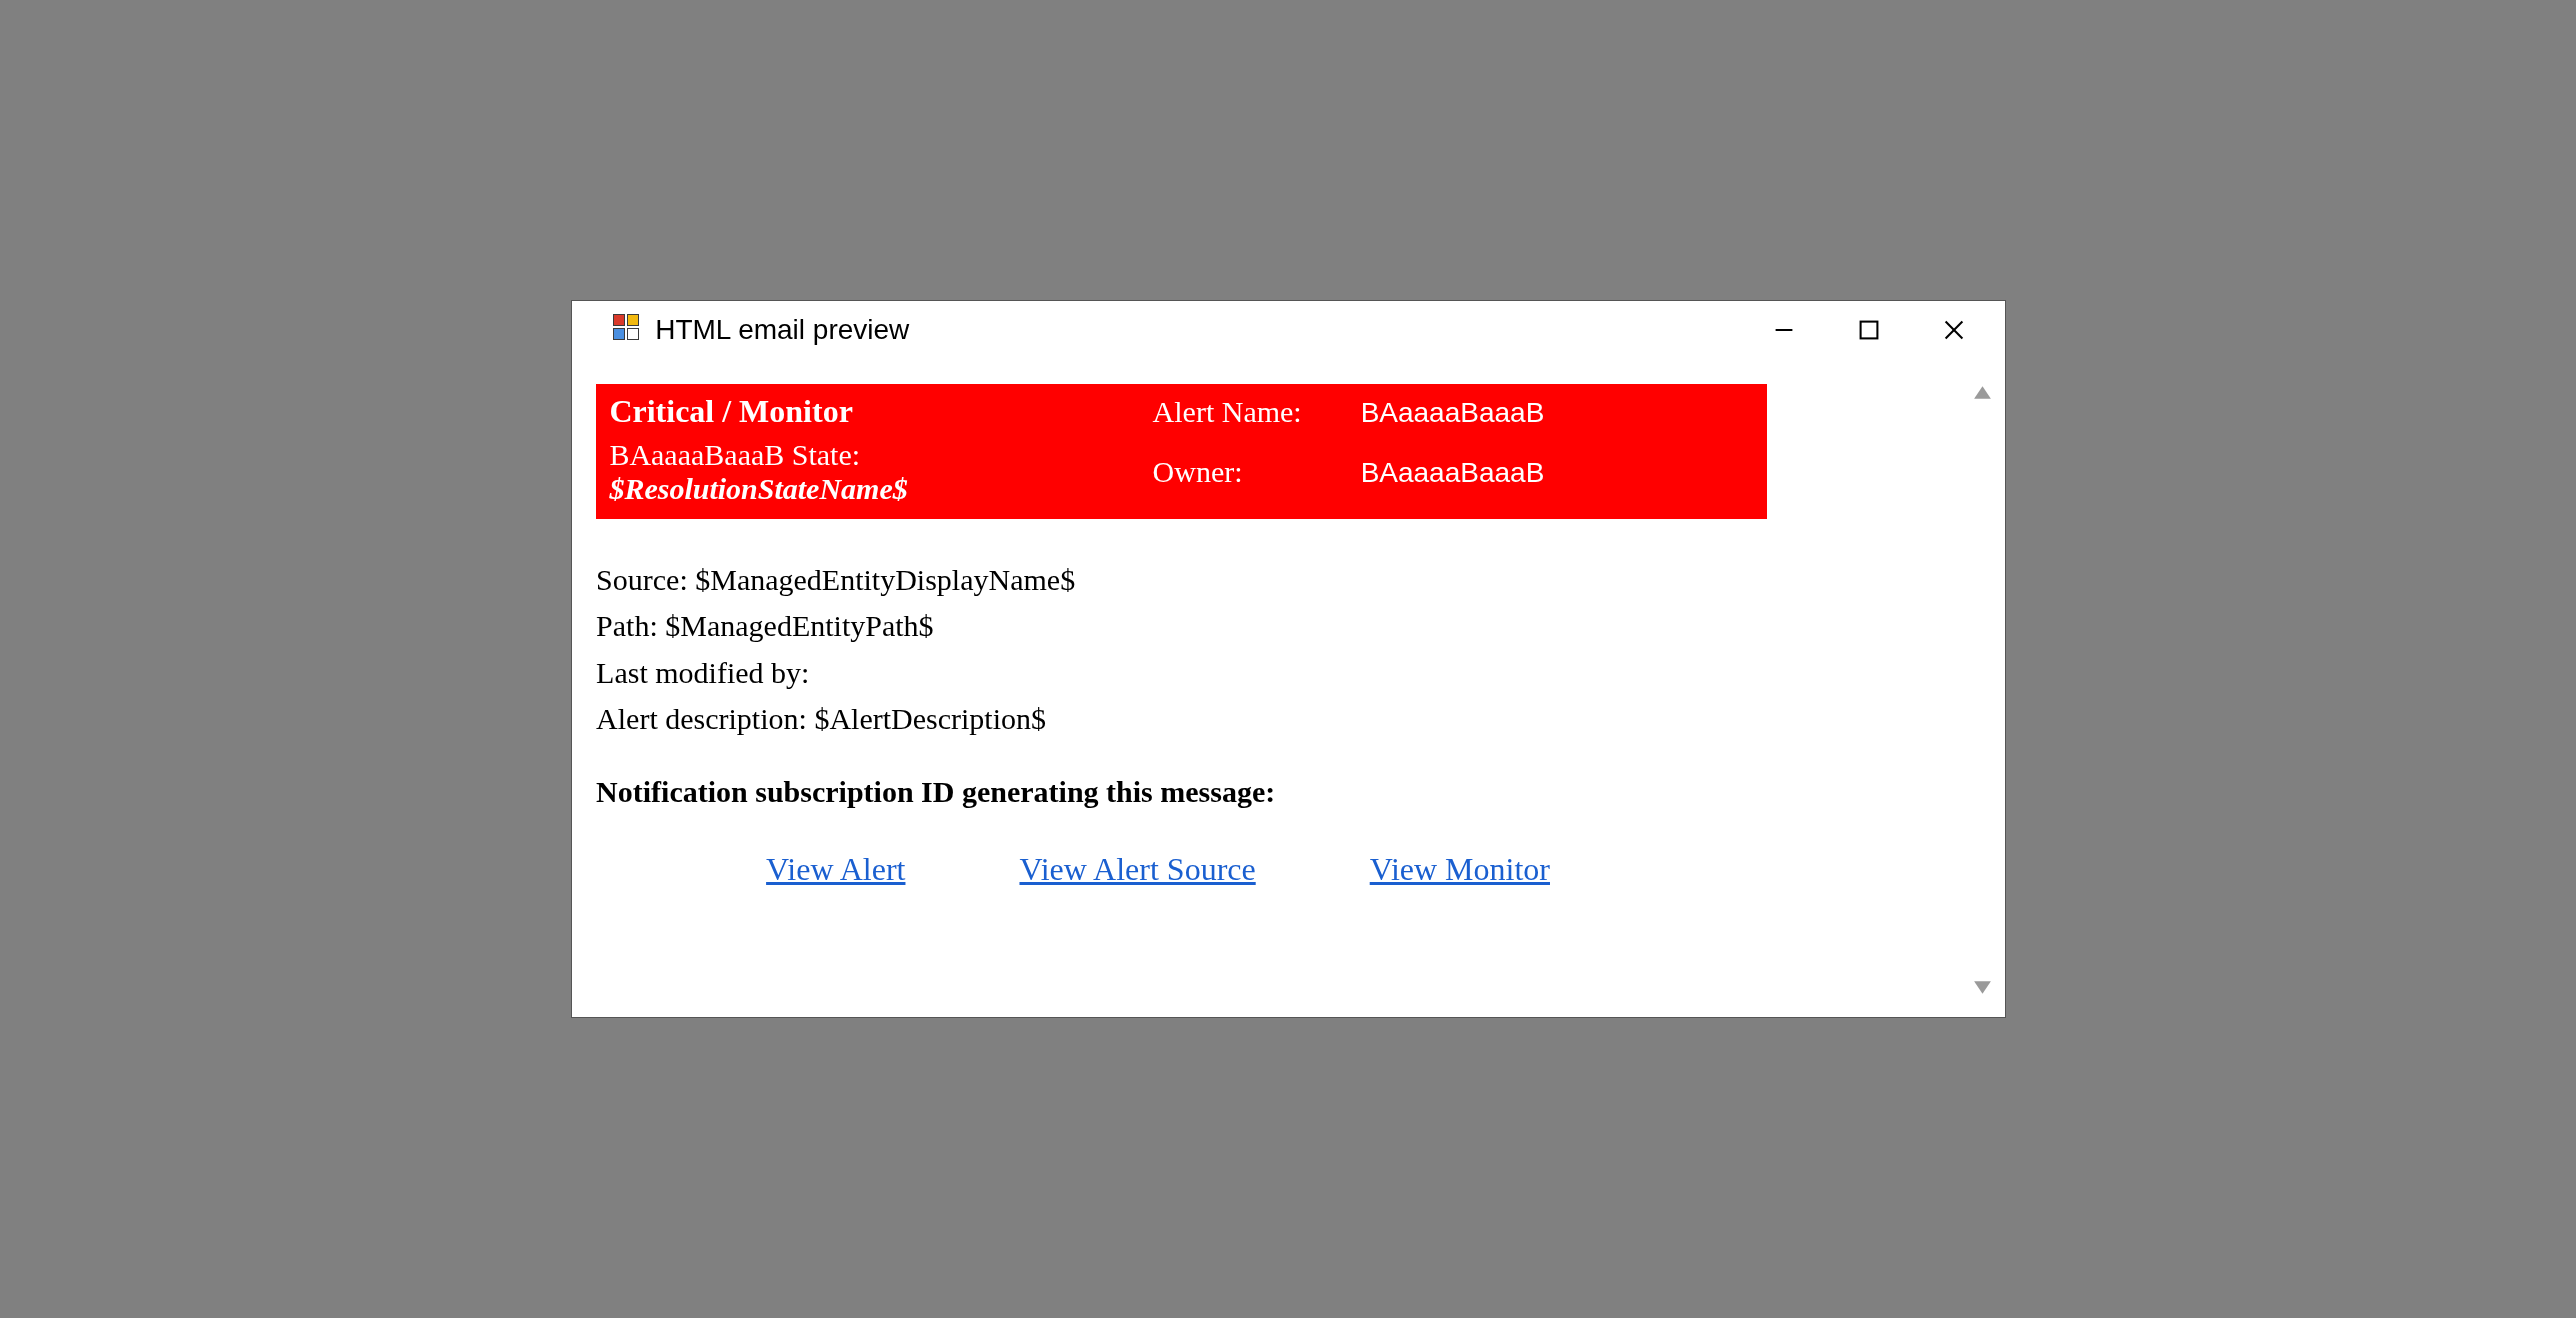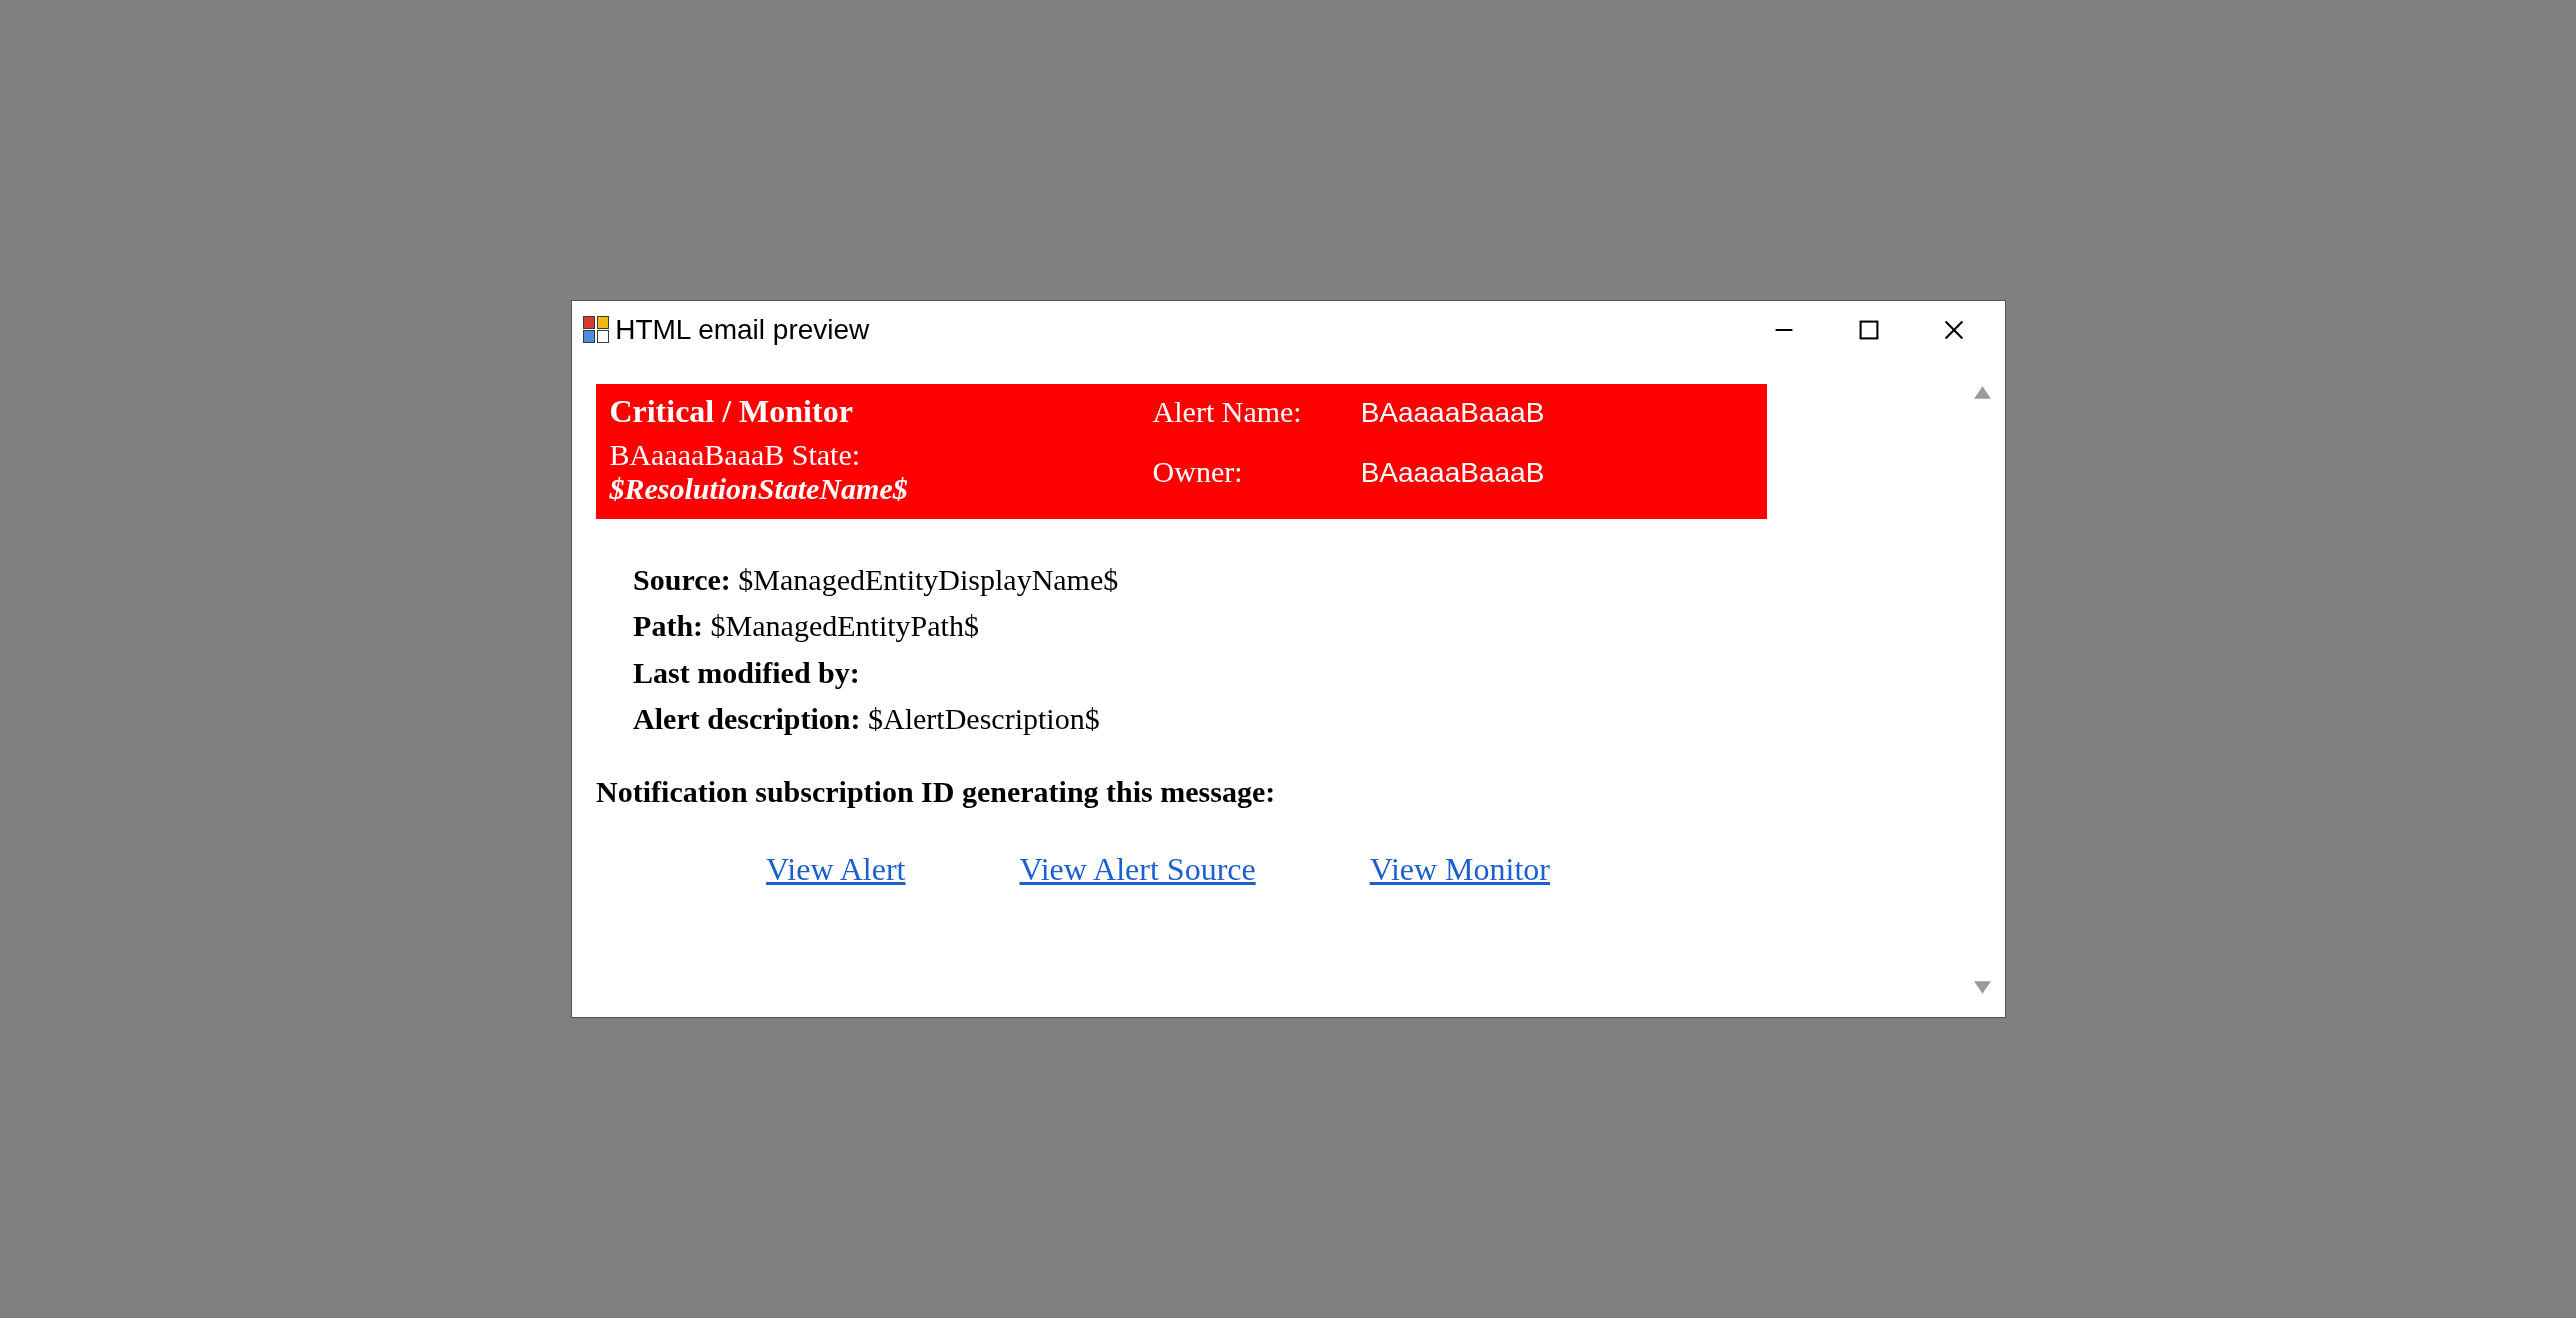--- a/index.html
+++ b/index.html
@@ -30,22 +30,23 @@
   .titlebar {
     height: 57px;
     display: flex;
     align-items: center;
     justify-content: space-between;
     padding: 0 7.6px 0 11.3px;
     border-bottom: 0.9px solid rgba(0,0,0,0);
   }
   .title-left {
     display: flex;
-    align-items: center;
-    gap: 6px;
+    align-items: flex-start;
+    gap: 16px;
+    margin-left: 30px;
   }
   .app-icon {
     width: 26.4px;
     height: 26.4px;
     display: grid;
     grid-template-columns: 1fr 1fr;
     grid-template-rows: 1fr 1fr;
     gap: 1.9px;
   }
   .app-icon .q {
@@ -126,21 +127,21 @@
     font-style: italic;
   }
 
   .body-fields {
     margin-top: 38px;
     font-family: "Times New Roman", Times, serif;
     font-size: 30px;
     color: #000000;
     line-height: 1.55;
   }
-  .body-fields .row b { font-weight: bold; margin-left: 37px; }
+  .body-fields .row b { font-weight: normal; }
 
   .subscription {
     margin-top: 32px;
     font-family: "Times New Roman", Times, serif;
     font-size: 30px;
     font-weight: bold;
     color: #000000;
   }
 
   .links {

